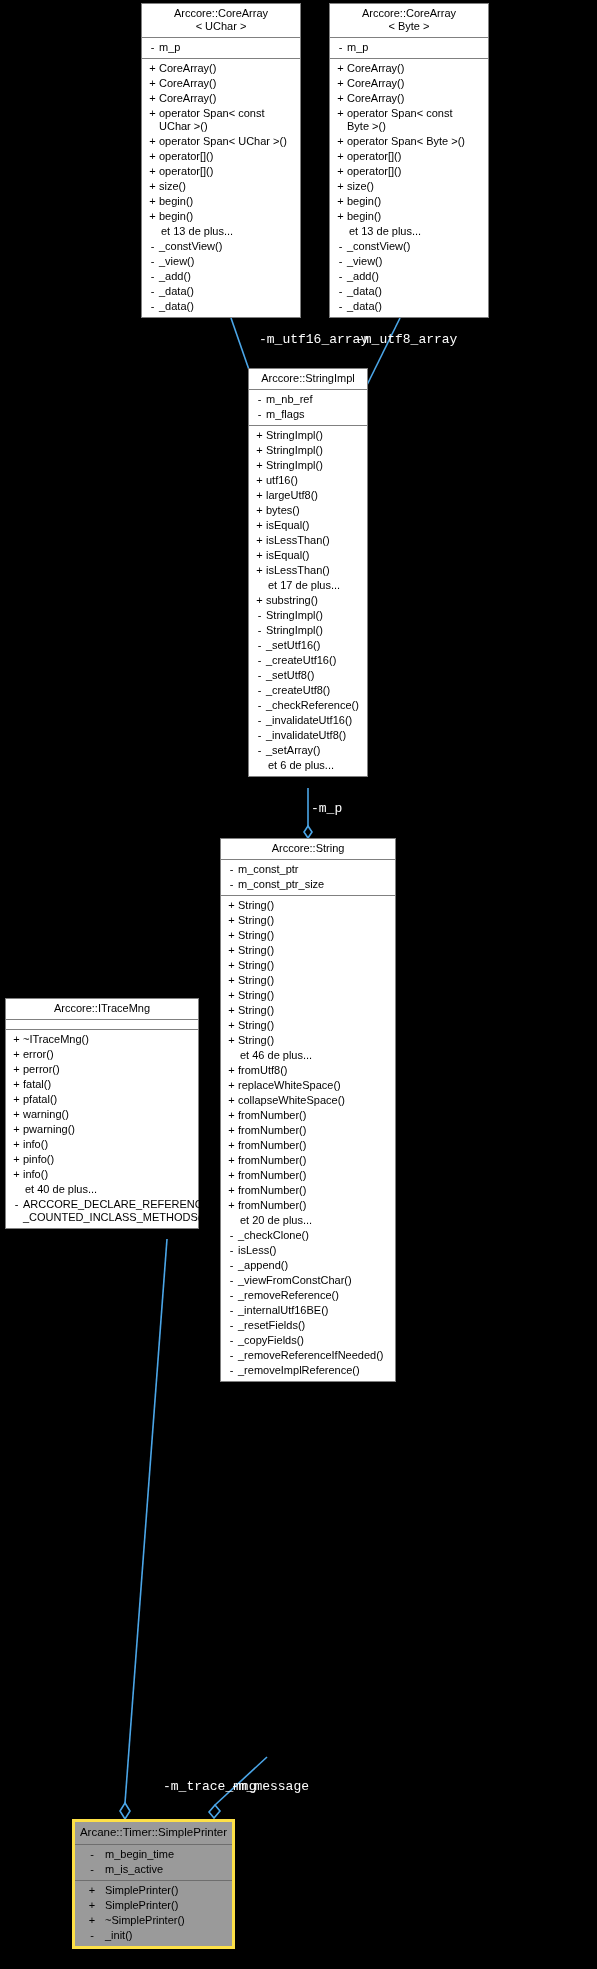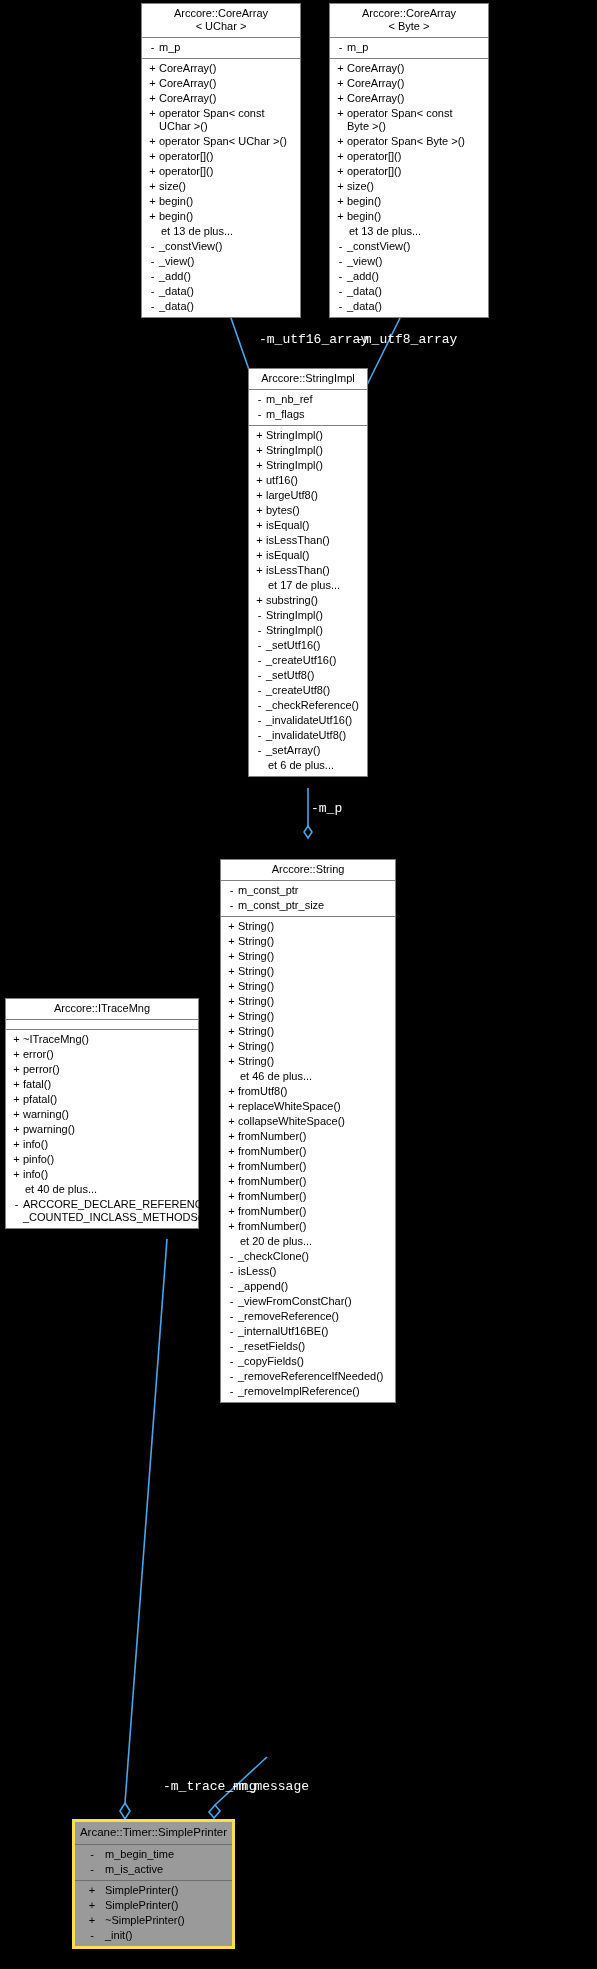--- a/index.html
+++ b/index.html
@@ -385,21 +385,21 @@
         </div>
         <div class="uml-row more">
           <span class="uml-vis"></span>
           <span class="uml-name">et 6 de plus...</span>
         </div>
       </div>
   </div>
 
   <div class="edge-label" style="left:311px; top:803px;">-m_p</div>
 
-  <div class="uml-class" style="left:220px; top:838px; width:176px;margin-top:21px;">
+  <div class="uml-class" style="left:220px; top:838px; width:176px;">
     <div class="uml-title">Arccore::String</div>
     <div class="uml-sep"></div>
     <div class="uml-section">
         <div class="uml-row">
           <span class="uml-vis">-</span>
           <span class="uml-name">m_const_ptr</span>
         </div>
         <div class="uml-row">
           <span class="uml-vis">-</span>
           <span class="uml-name">m_const_ptr_size</span>

